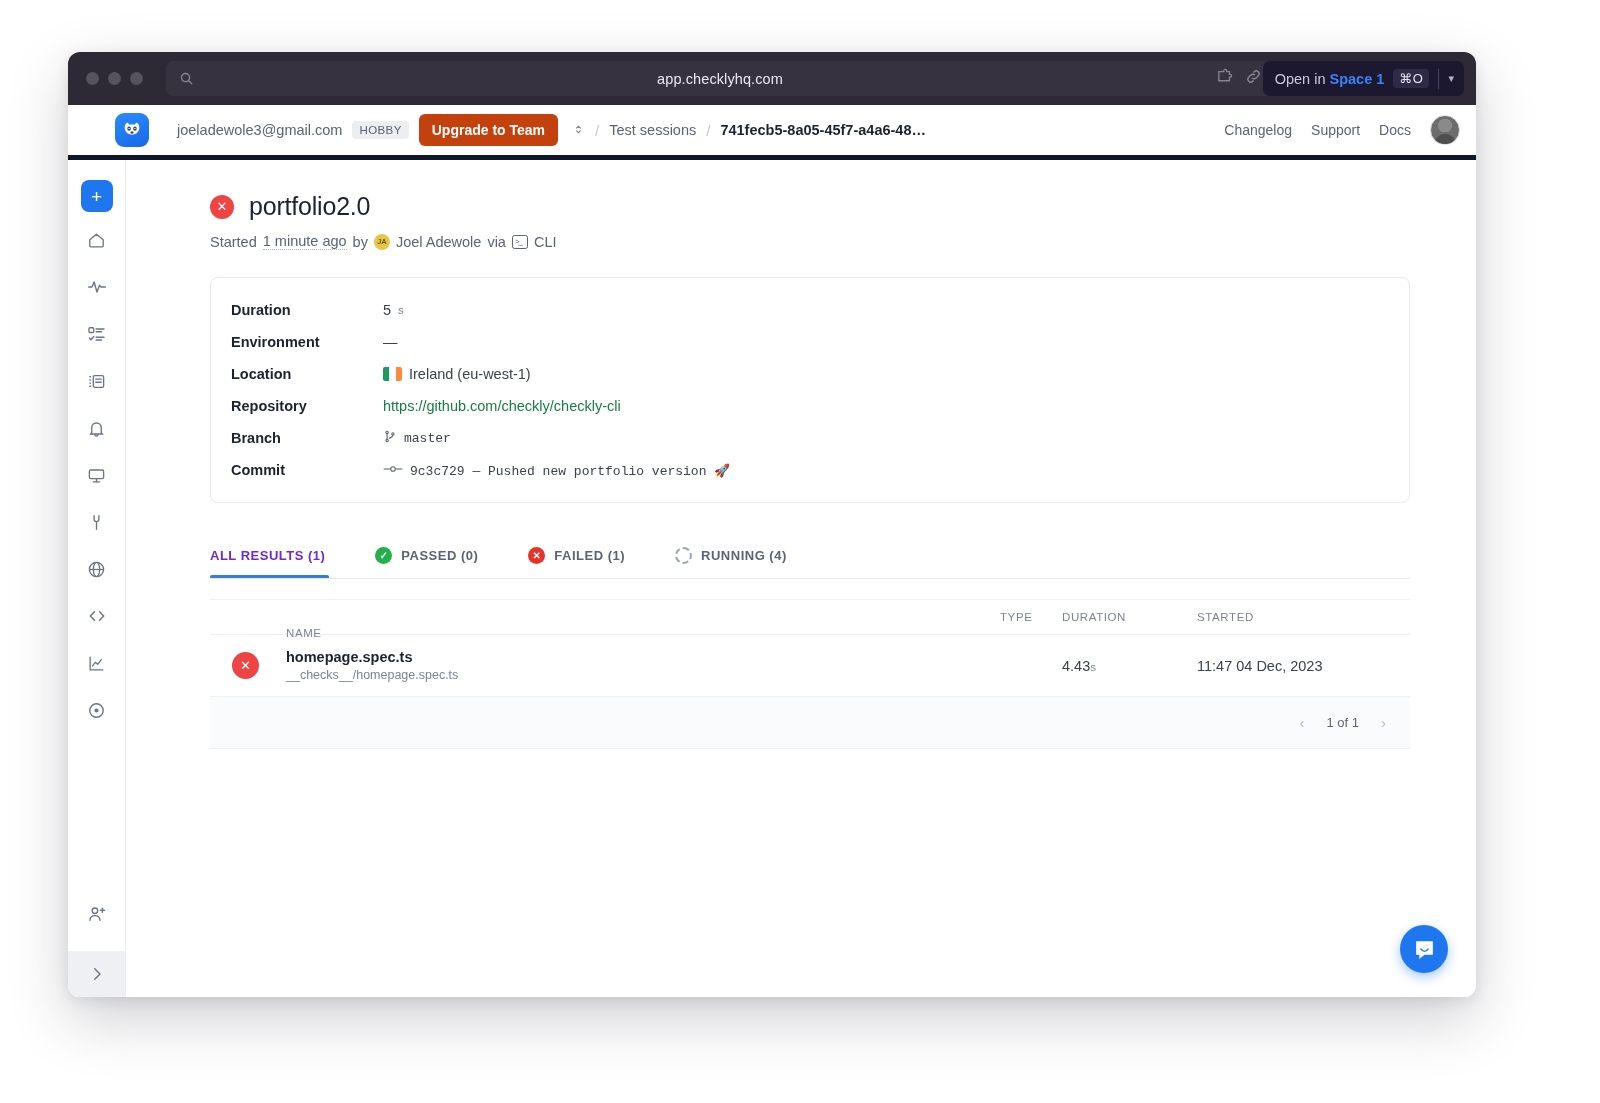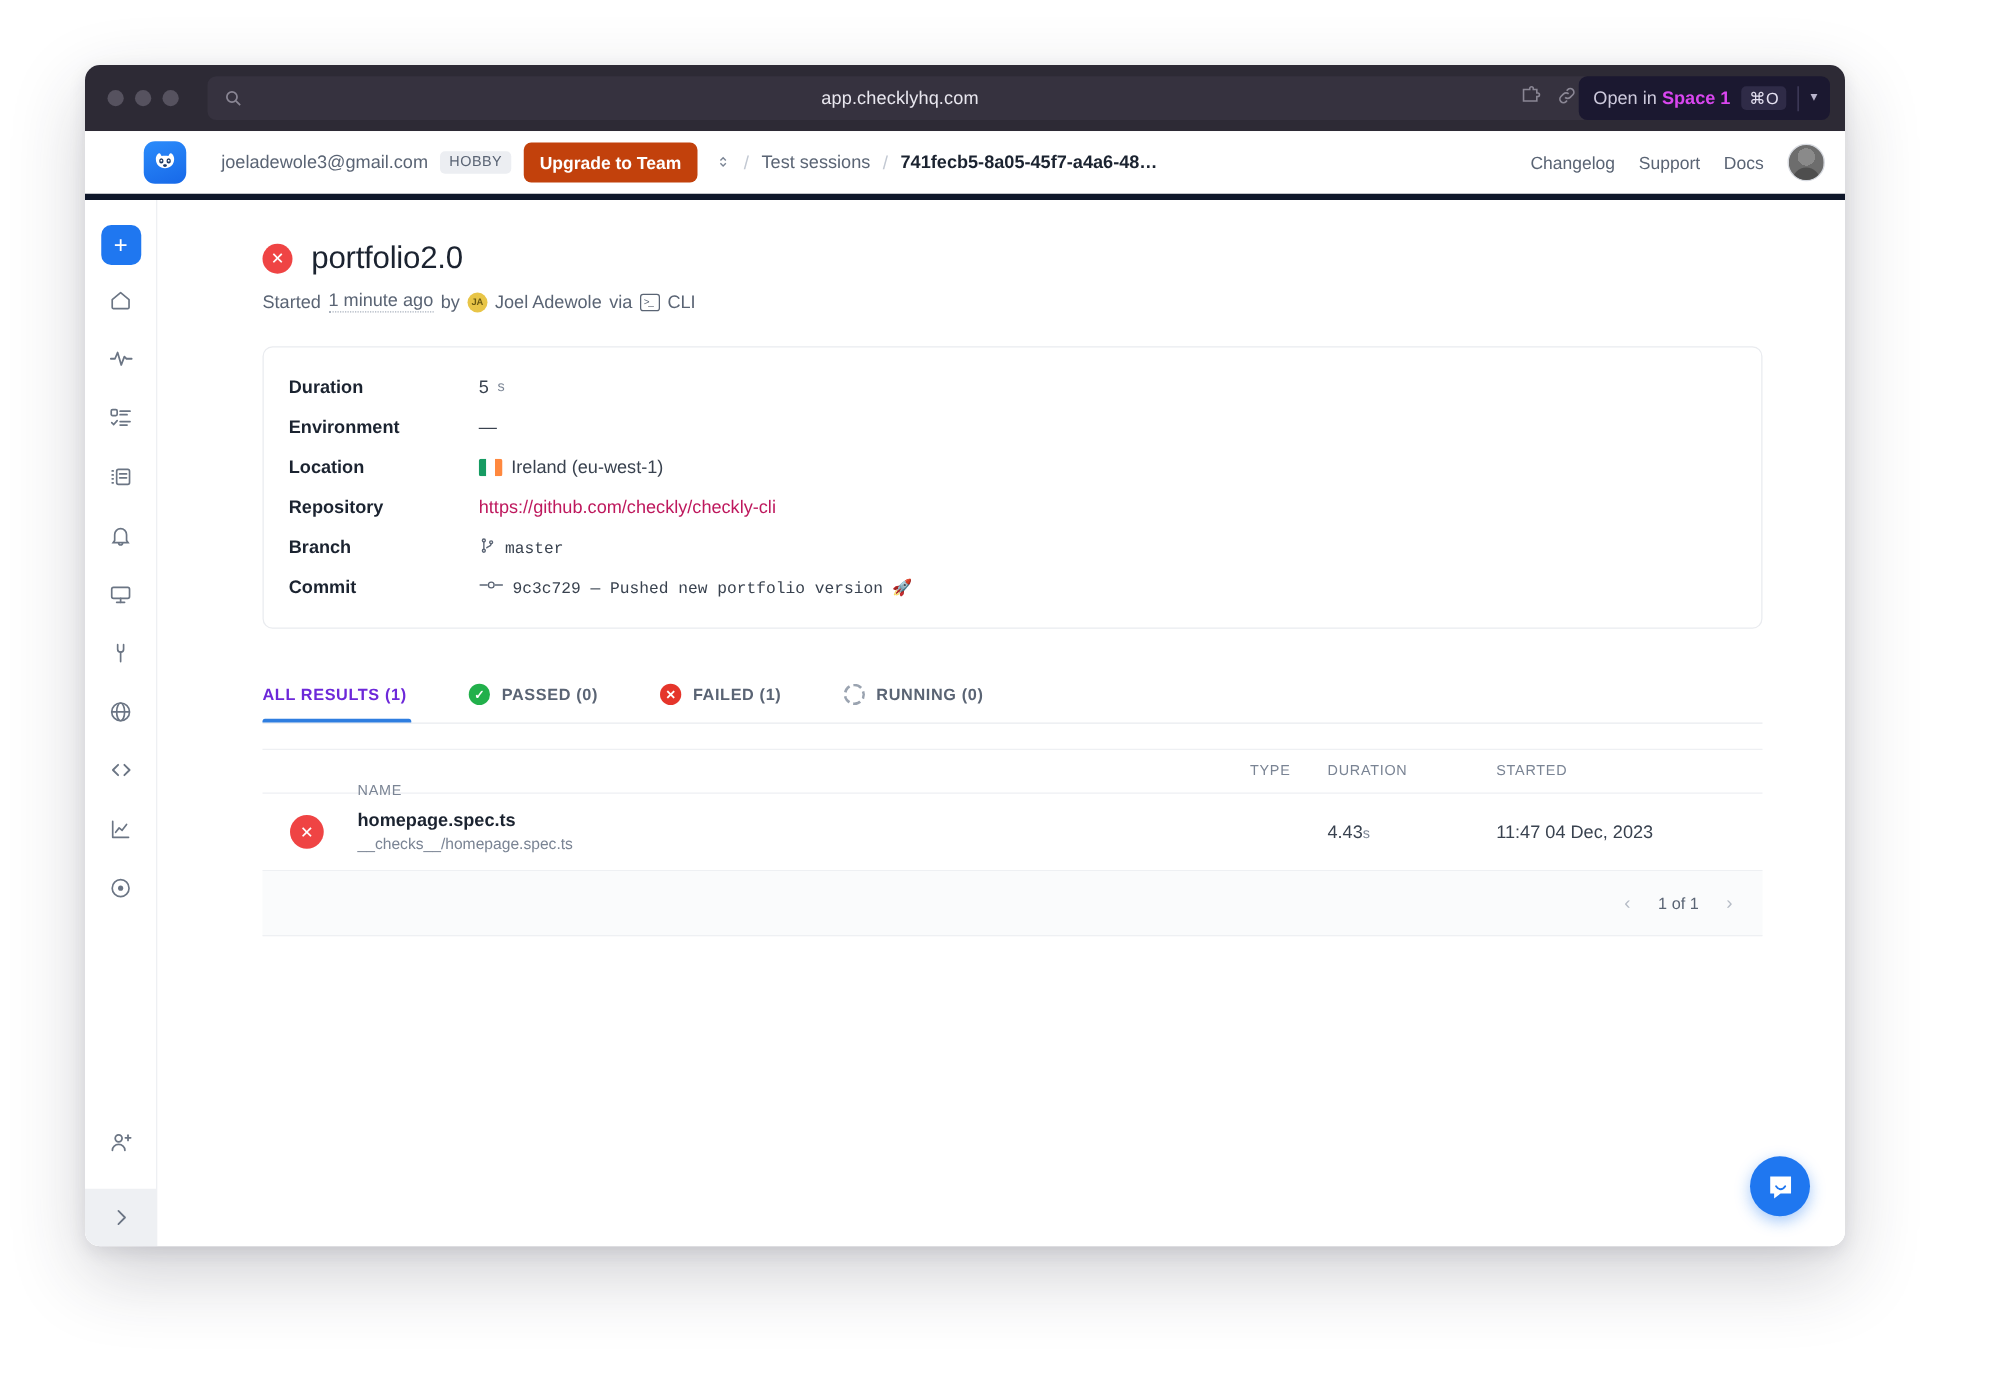--- a/index.html
+++ b/index.html
@@ -50,21 +50,21 @@
     position: absolute; right: 12px; display: flex; gap: 12px; align-items: center;
     opacity: .55;
   }
   .space-btn {
     position: absolute; right: 12px; top: 9px;
     height: 35px; display: flex; align-items: center;
     background: #1b1830; border-radius: 7px;
     padding: 0 10px 0 12px; gap: 9px;
   }
   .space-btn .lbl { color: #cdc9dc; font-size: 14.5px; white-space: nowrap; }
-  .space-btn .lbl b { color: #d946ef; font-weight: 700; }
+  .space-btn .lbl b { color: #3b82f6; font-weight: 700; }
   .space-kbd {
     color: #e6e2f2; font-size: 13px;
     background: #2f2b47; border-radius: 4px;
     padding: 2px 6px; letter-spacing: .5px;
   }
   .space-div { width: 1px; height: 20px; background: #474162; }
   .space-chev { color: #b9b4cc; font-size: 11px; line-height: 1; }
 
   
   .app { position: relative; height: 892px; background: #fff; }
@@ -188,21 +188,21 @@
     margin-top: 27px;
     border: 1px solid #e9ebef; border-radius: 8px;
     background: #fff;
     padding: 16px 0 16px 20px;
     width: 1200px;
   }
   .det-row { display: flex; align-items: center; height: 32px; }
   .det-k { width: 152px; flex: none; font-size: 14.5px; font-weight: 700; color: #1b2330; }
   .det-v { font-size: 14.5px; color: #39424f; display: flex; align-items: center; gap: 7px; }
   .unit { font-size: 11.5px; color: #7a8494; }
-  .det-link { color: #be185d; text-decoration: none; }
+  .det-link { color: #15803d; text-decoration: none; }
   .mono { font-family: "Liberation Mono", monospace; font-size: 13px; color: #39424f; }
   .flag {
     display: inline-flex; width: 19px; height: 14px; border-radius: 2px;
     overflow: hidden; flex: none;
   }
   .flag i { display: block; width: 33.4%; height: 100%; }
   .flag .g { background: #169b62; }
   .flag .w { background: #ffffff; }
   .flag .o { background: #ff883e; }
 
@@ -566,21 +566,21 @@
               <div class="tab">
                 <span class="ic-circle ic-pass">✓</span>
                 <span>PASSED (0)</span>
               </div>
               <div class="tab">
                 <span class="ic-circle ic-fail">✕</span>
                 <span>FAILED (1)</span>
               </div>
               <div class="tab">
                 <span class="ic-run"></span>
-                <span>RUNNING (0)</span>
+                <span>RUNNING (4)</span>
               </div>
             </div>
 
             <div class="table">
               <div class="thead">
                 <span class="th-name">NAME</span>
                 <span class="th-type">TYPE</span>
                 <span class="th-dur">DURATION</span>
                 <span class="th-start">STARTED</span>
               </div>

